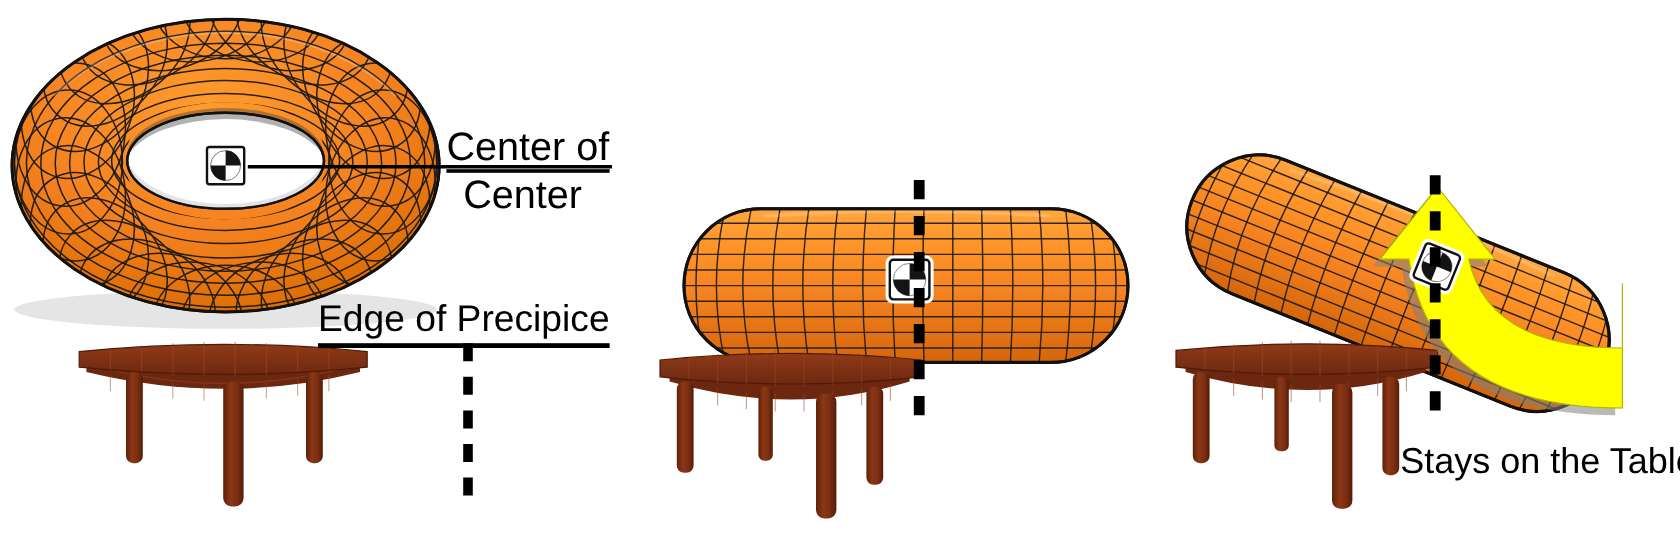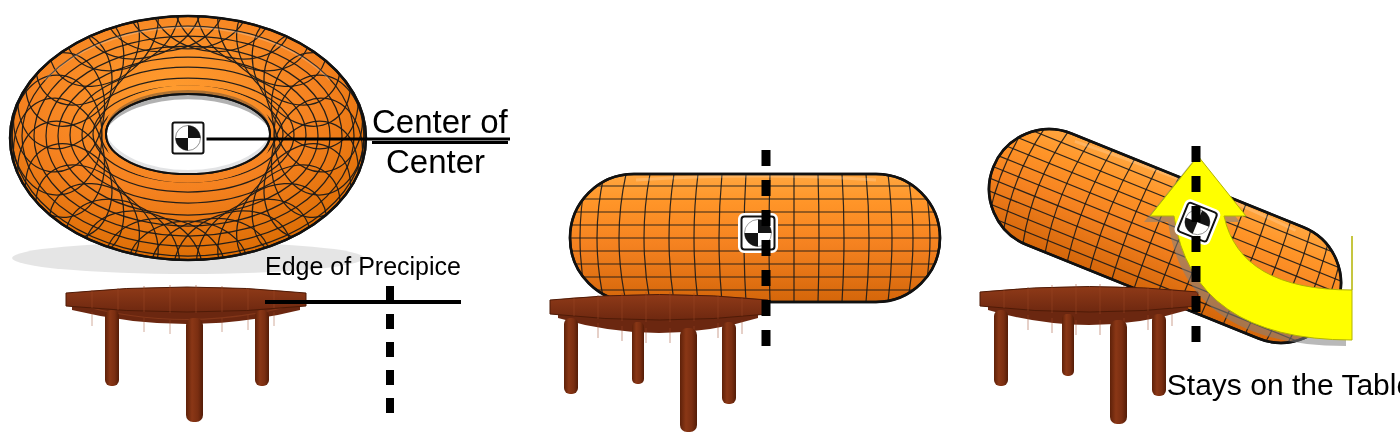--- a/index.html
+++ b/index.html
@@ -19,22 +19,22 @@
     font-family:"Liberation Sans", sans-serif;
     font-weight:400;
   }
   #cog-label{
     left:372px;top:104px;font-size:33px;line-height:36px;text-align:left;
   }
   #cog-label .l1{display:block;border-bottom:3px solid #000;padding-bottom:1px;}
   #cog-label .l2{display:block;padding-left:14px;}
 
   #precipice-label{
-    left:265px;top:248px;font-size:25px;line-height:36px;
-    border-bottom:4px solid #000;padding-bottom:16px;
+    left:265px;top:248px;font-size:31px;line-height:36px;
+    border-bottom:4px solid #000;padding-bottom:2px;
   }
 
   .caption{
     position:absolute;font-size:30px;color:#000;white-space:nowrap;text-align:center;
   }
   #caption-mid{left:540px;top:368px;width:420px;}
 
   svg{display:block;position:absolute;left:0;top:0;overflow:visible;}
 </style>
 </head>

